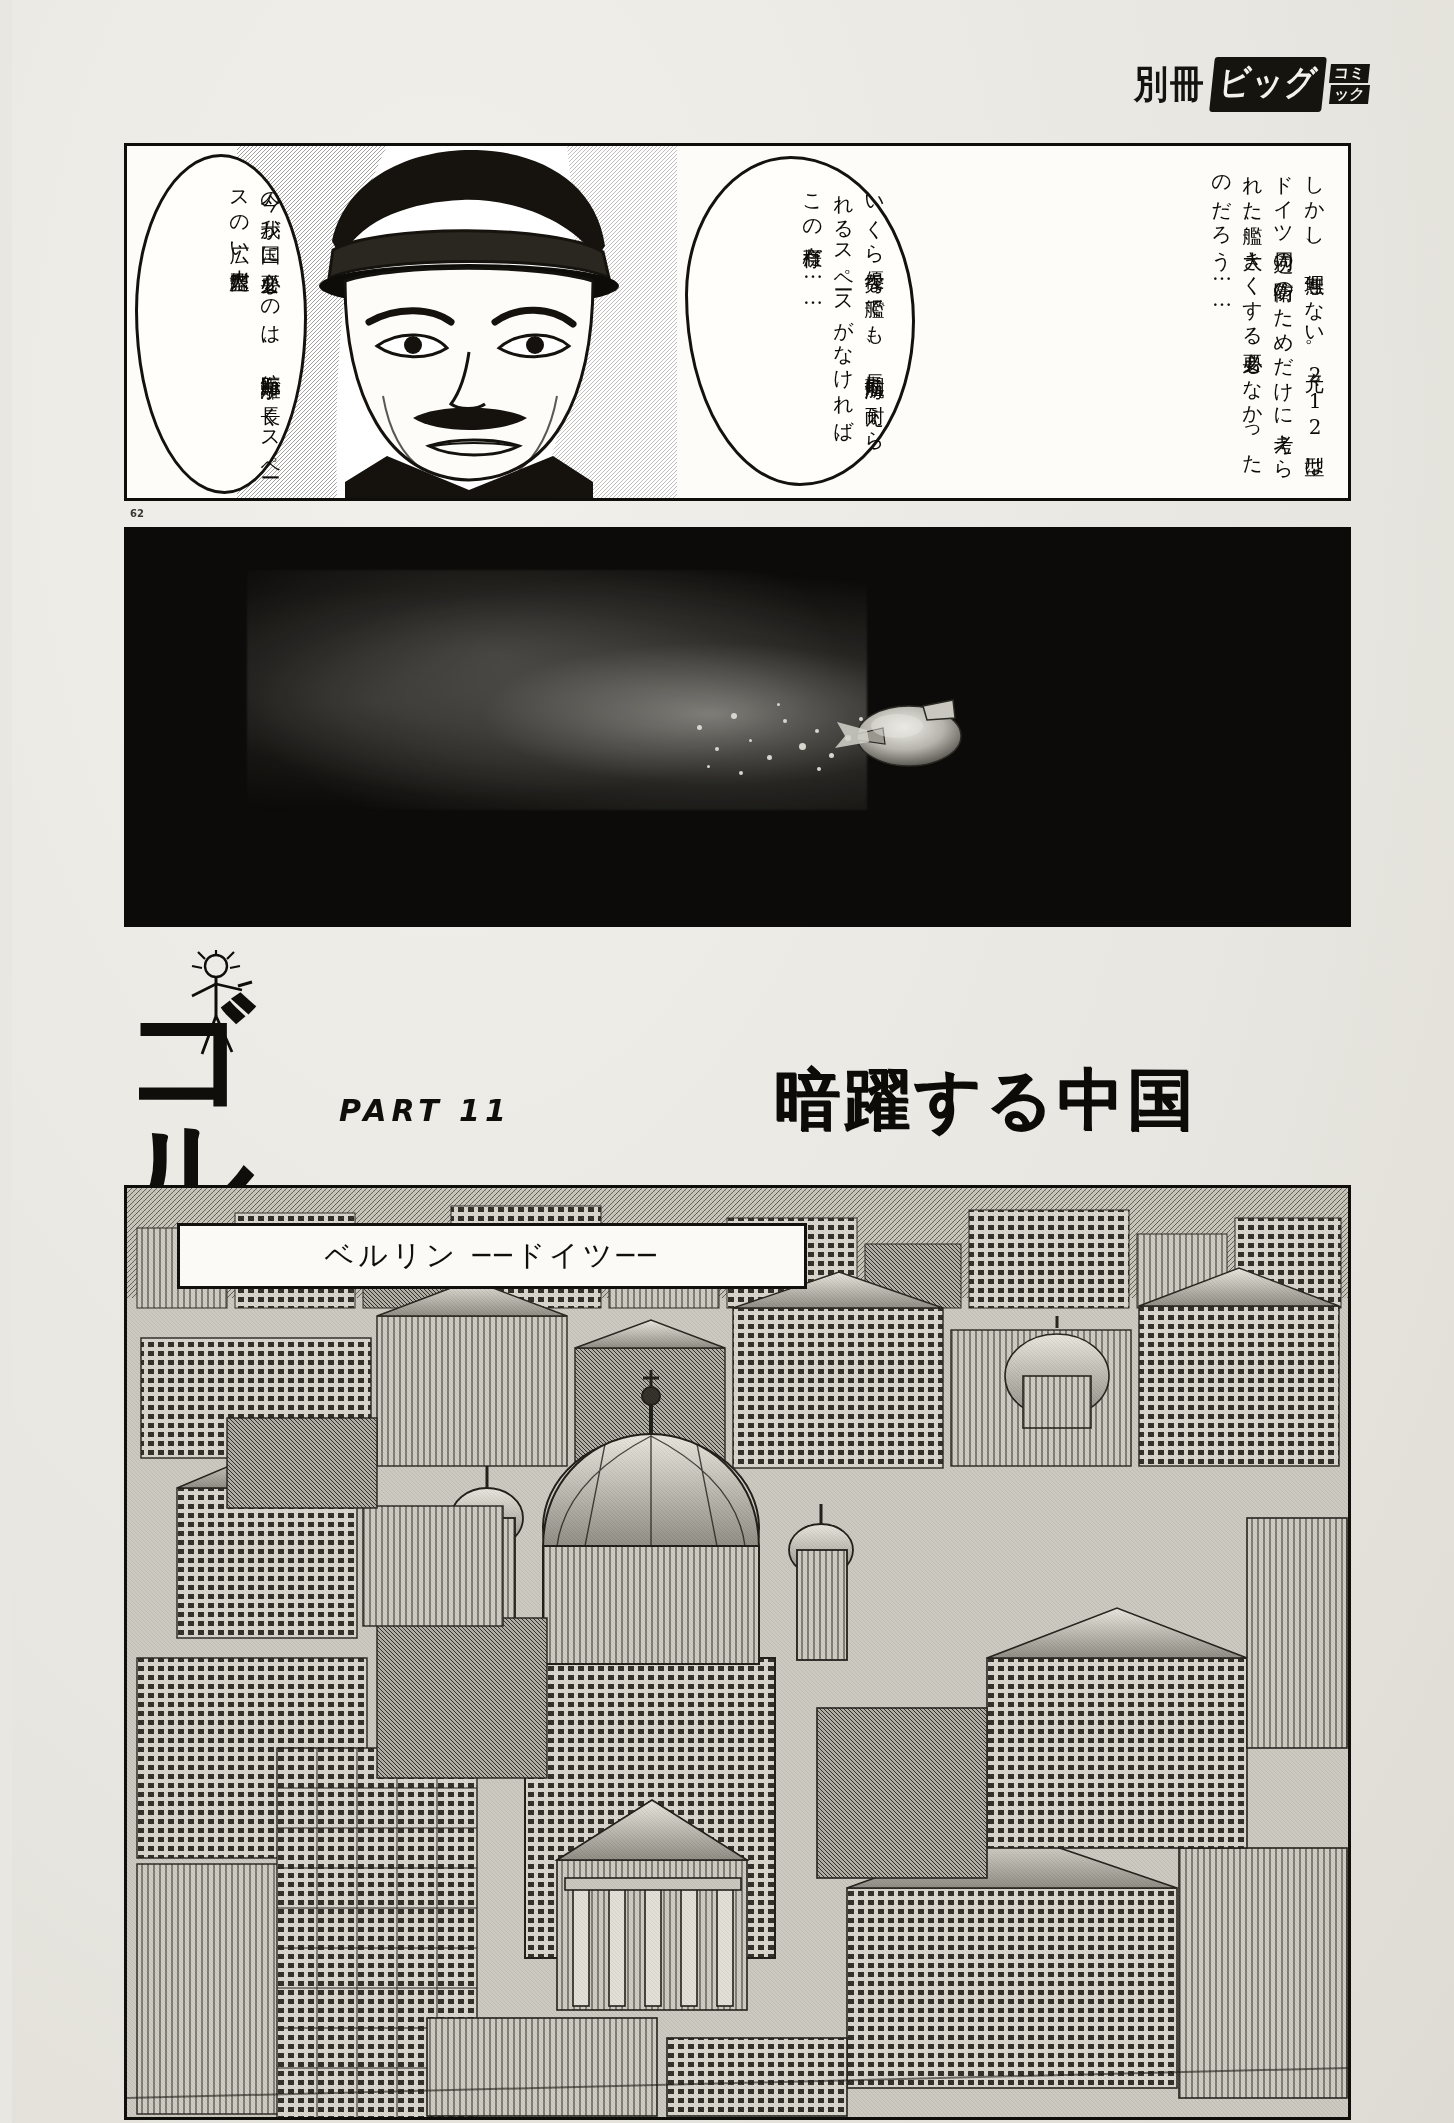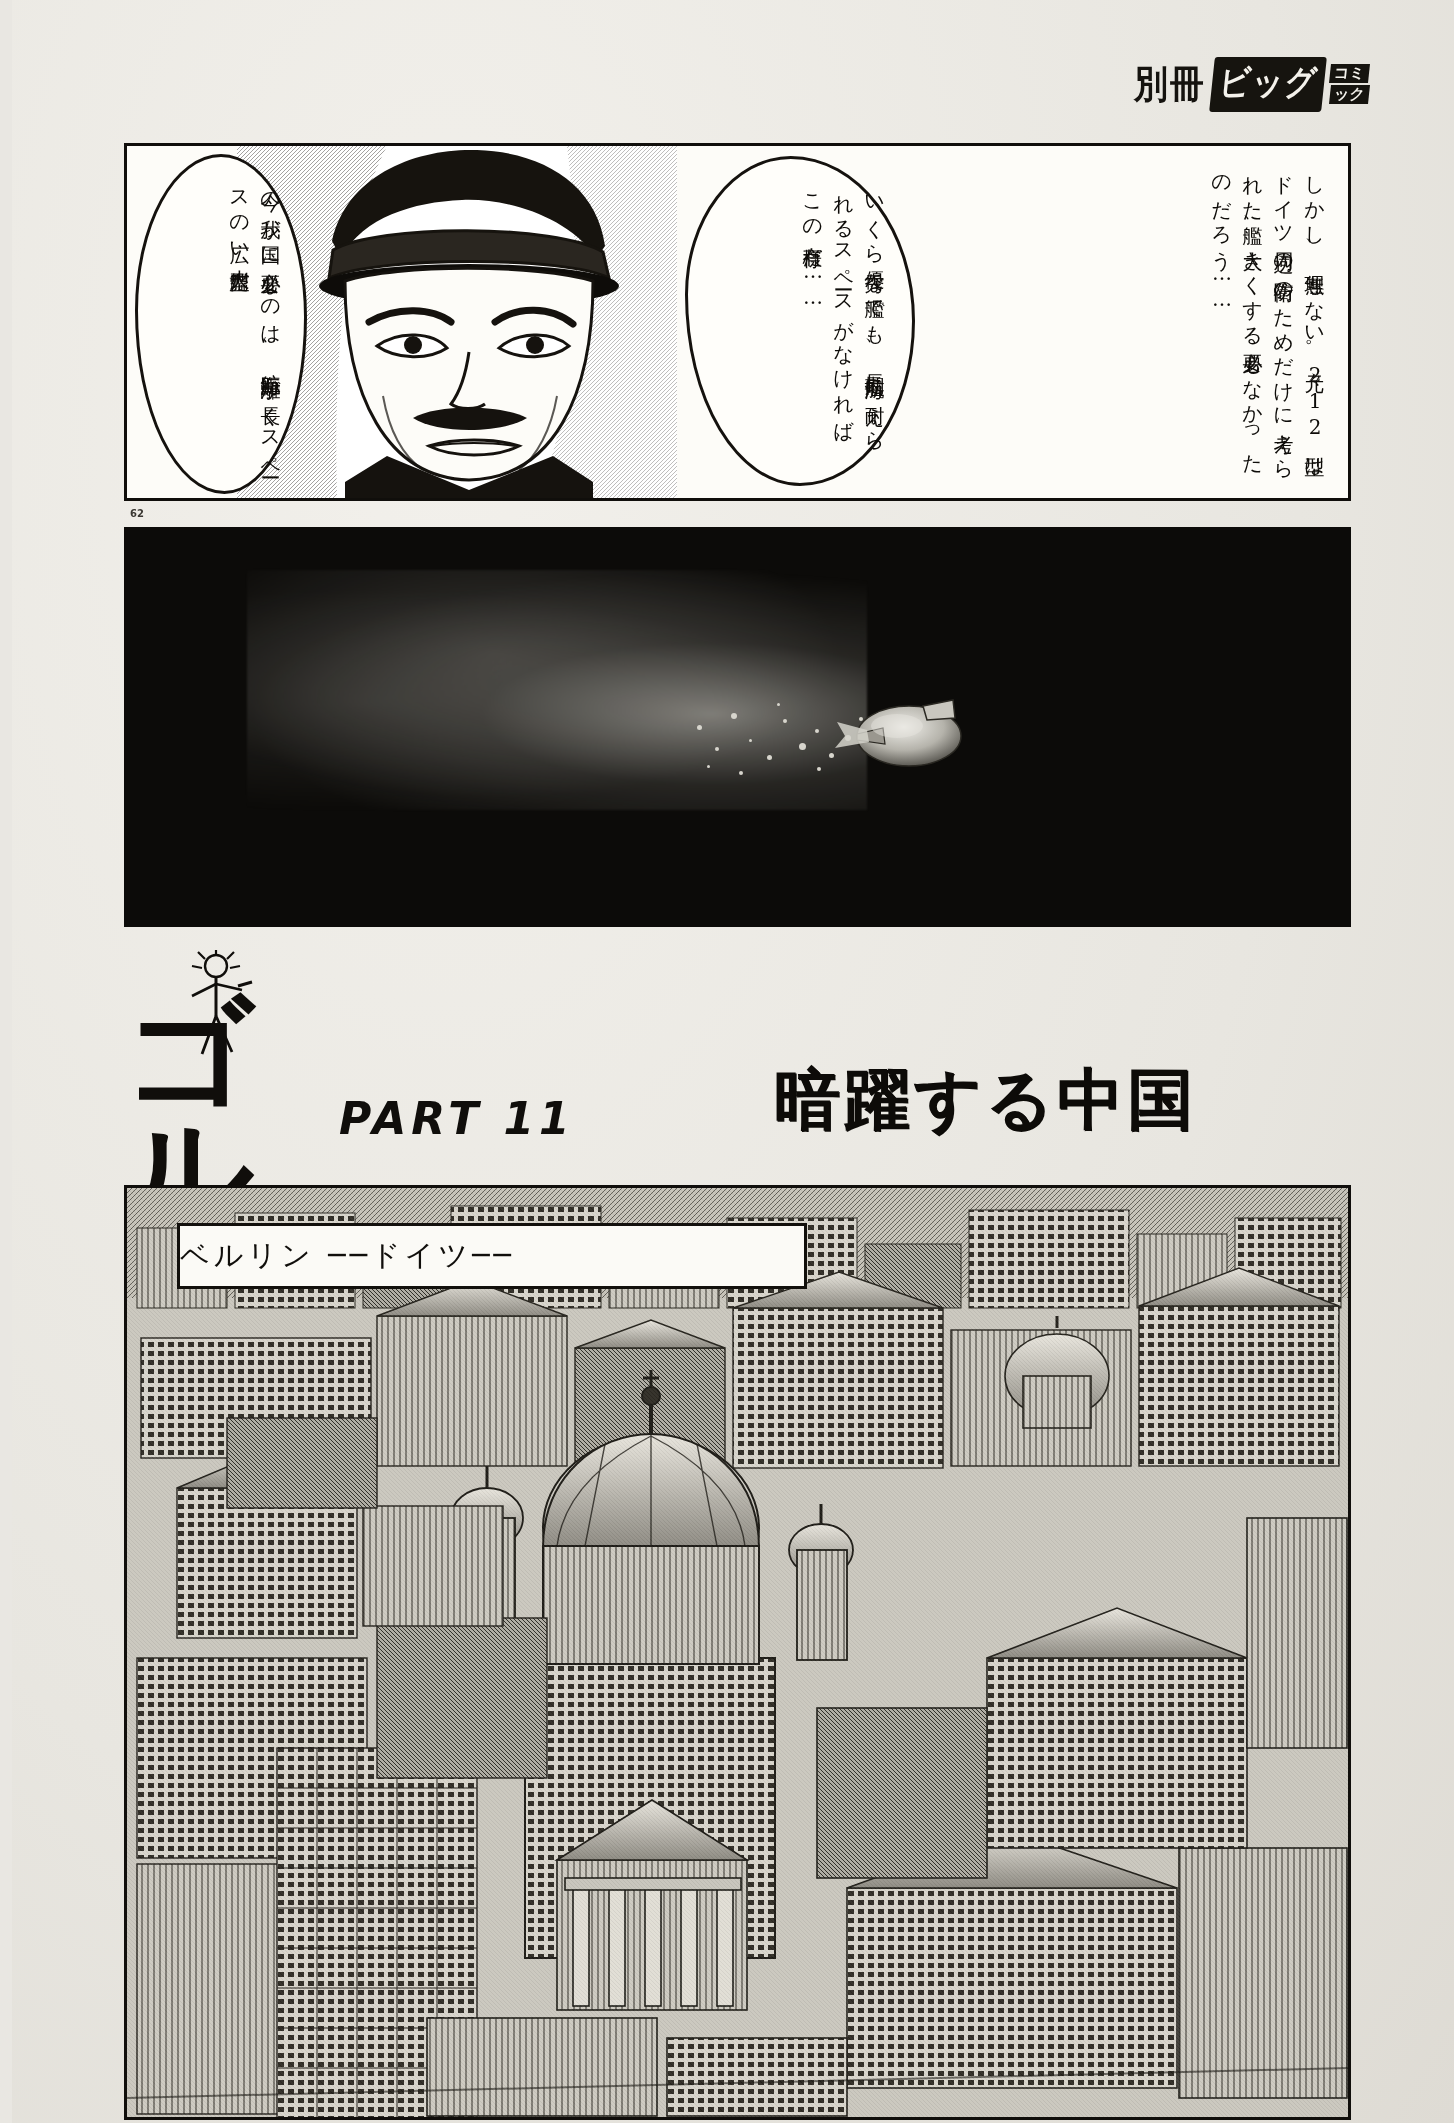--- a/index.html
+++ b/index.html
@@ -127,42 +127,42 @@
     font-size:128px;font-weight:bold;color:#100e0b;
     letter-spacing:-6px;line-height:0.92;
   }
   .logo-fig{
     position:absolute;left:52px;top:-45px;width:80px;height:110px;
   }
   .part-label{
     position:absolute;left:215px;top:148px;
     font-family:"DejaVu Sans", sans-serif;
     font-style:italic;font-weight:bold;
-    font-size:44px;letter-spacing:5px;color:#100e0b;
+    font-size:30px;letter-spacing:5px;color:#100e0b;
   }
   .chapter-title{
     position:absolute;left:650px;top:110px;
     font-family:"DejaVu Serif", serif;
     font-weight:bold;font-size:66px;letter-spacing:4px;color:#0d0b08;
     text-shadow:1px 1px 0 #0d0b08;
   }
   
   #panel-city{
     left:112px;top:1185px;width:1227px;height:935px;
     background:#b9b6ad;border:3px solid #100e0b;
   }
   .cityscape{position:absolute;inset:0;overflow:hidden;}
   .sky{
     position:absolute;left:0;top:0;width:100%;height:120px;
     background:linear-gradient(#8d8a82,#b4b1a8);
   }
   .caption-box{
     position:absolute;left:50px;top:35px;width:630px;height:66px;
     background:#fbfaf6;border:3px solid #12100c;
-    display:flex;align-items:center;
+    display:flex;align-items:center;justify-content:center;
     box-sizing:border-box;
   }
   .caption-box span{
     font-family:"DejaVu Serif", serif;
     font-size:29px;letter-spacing:4px;color:#100e0b;
   }
 </style>
 </head>
 <body>
 

